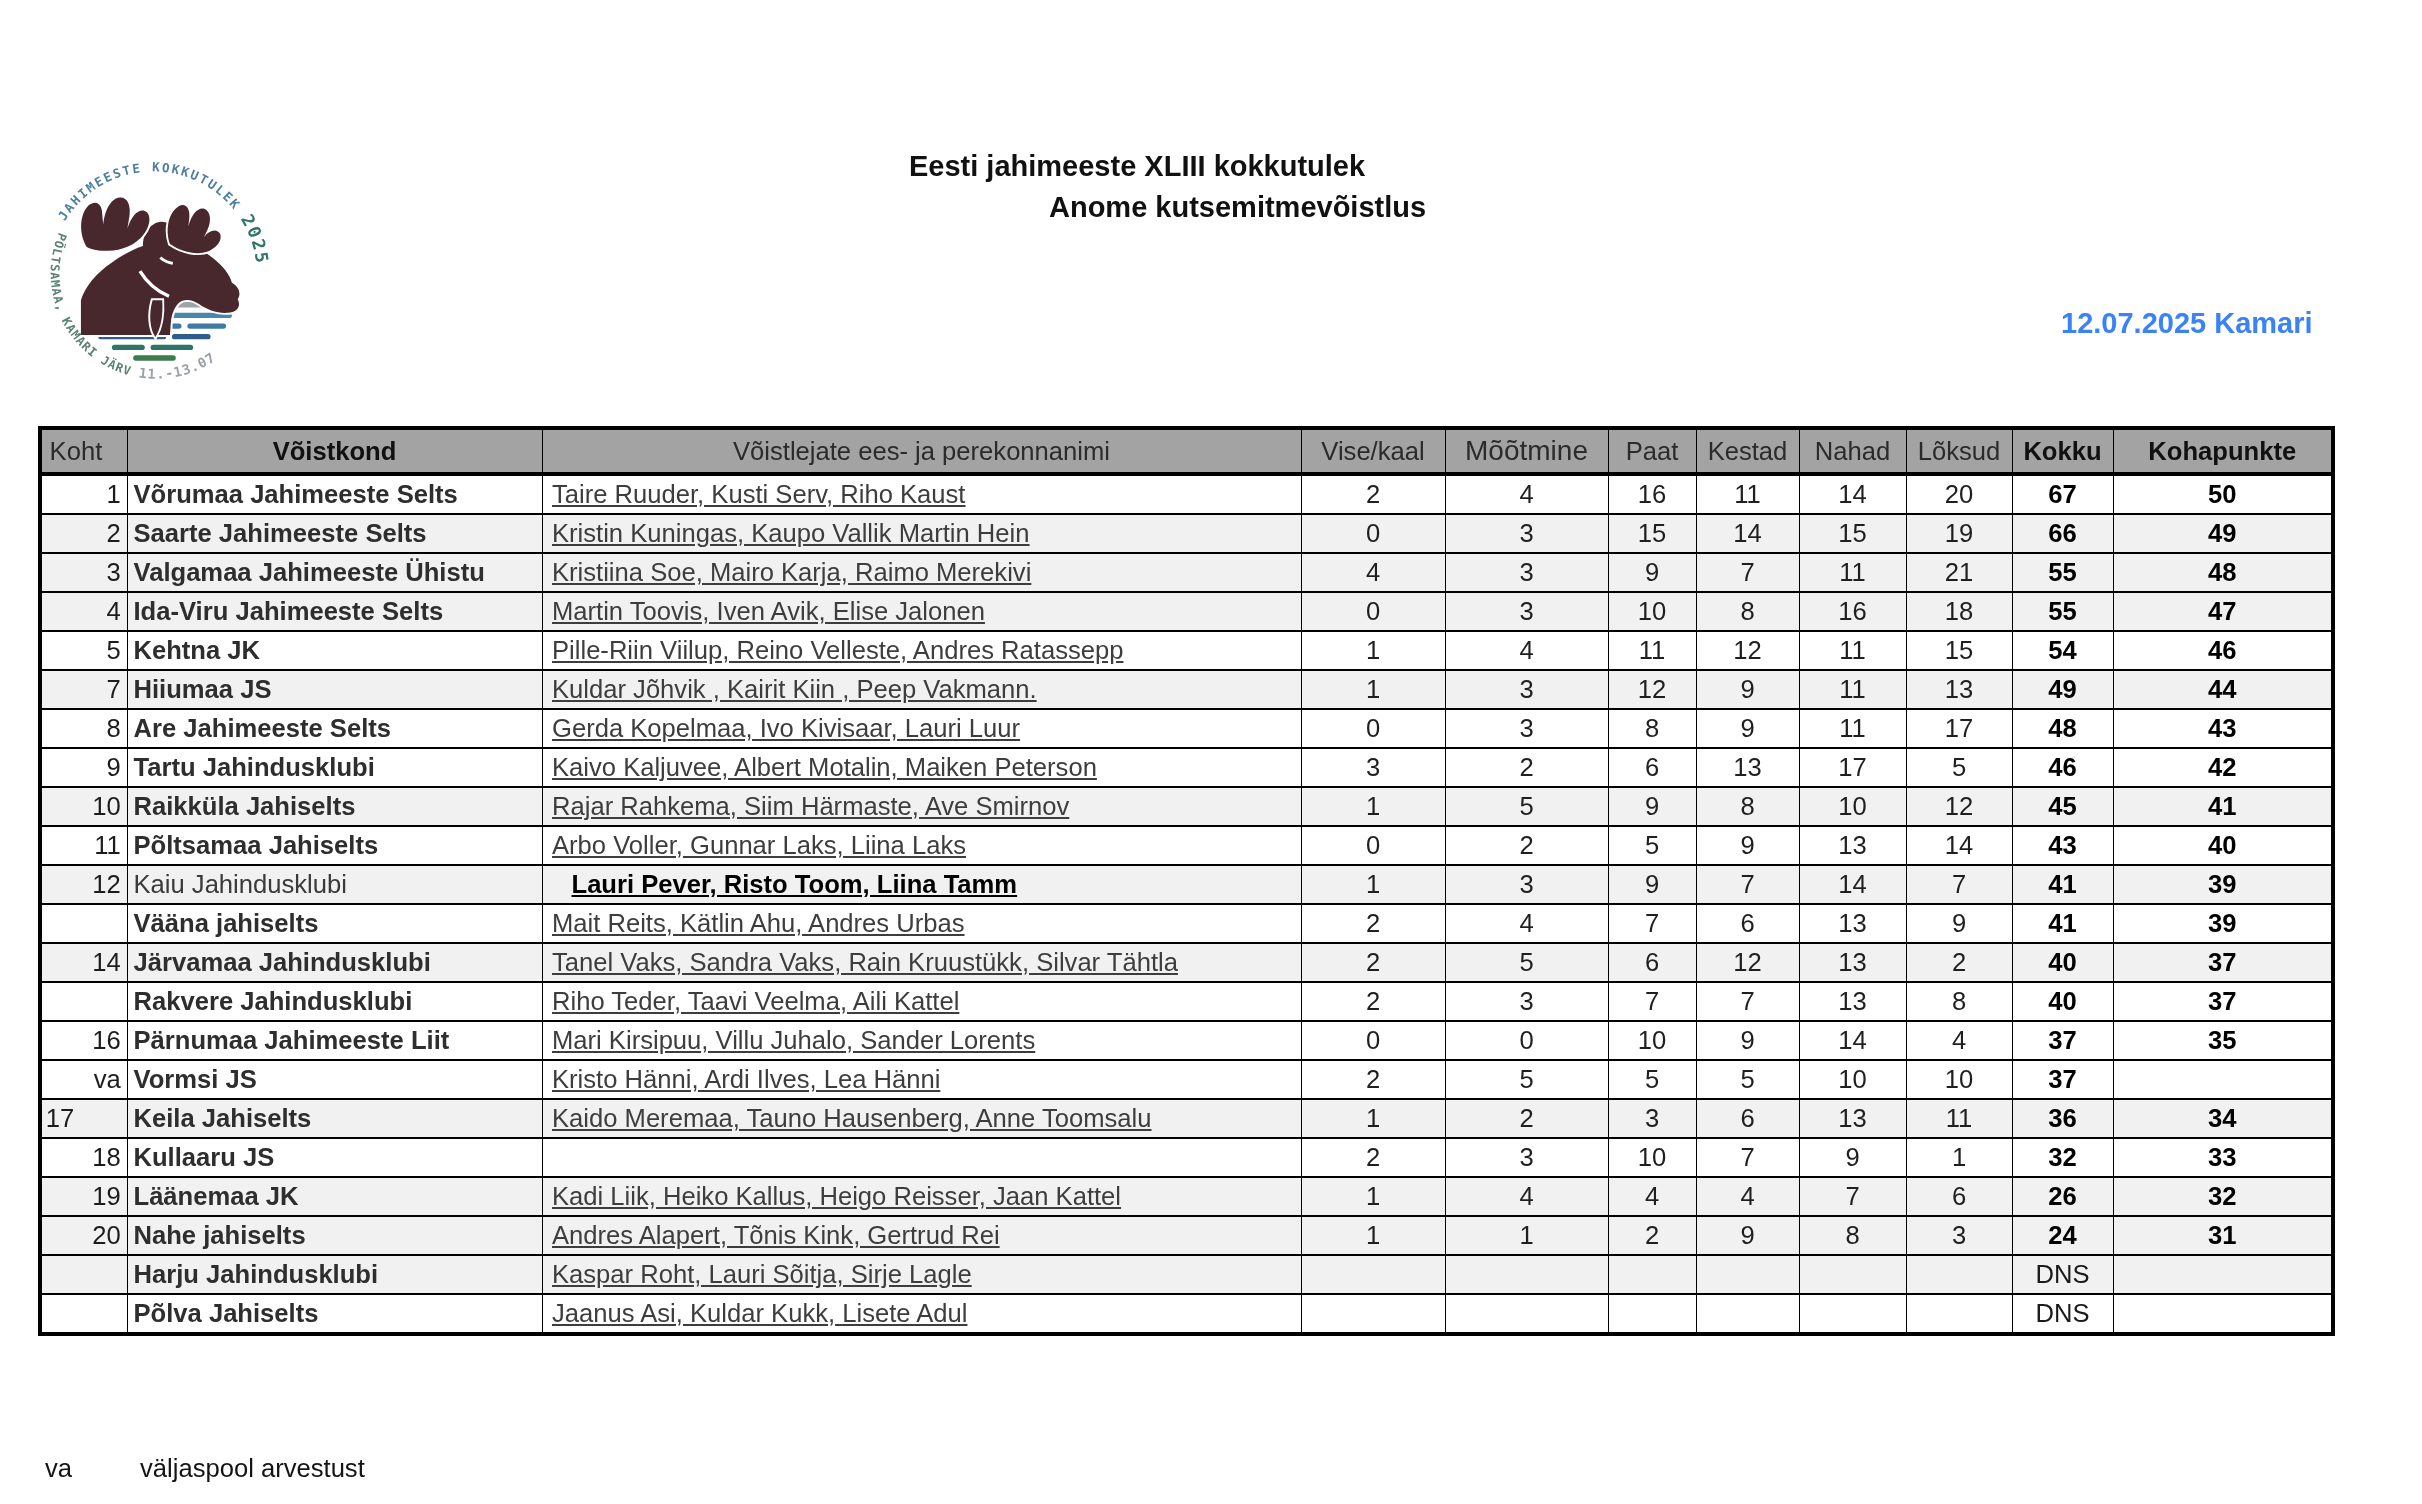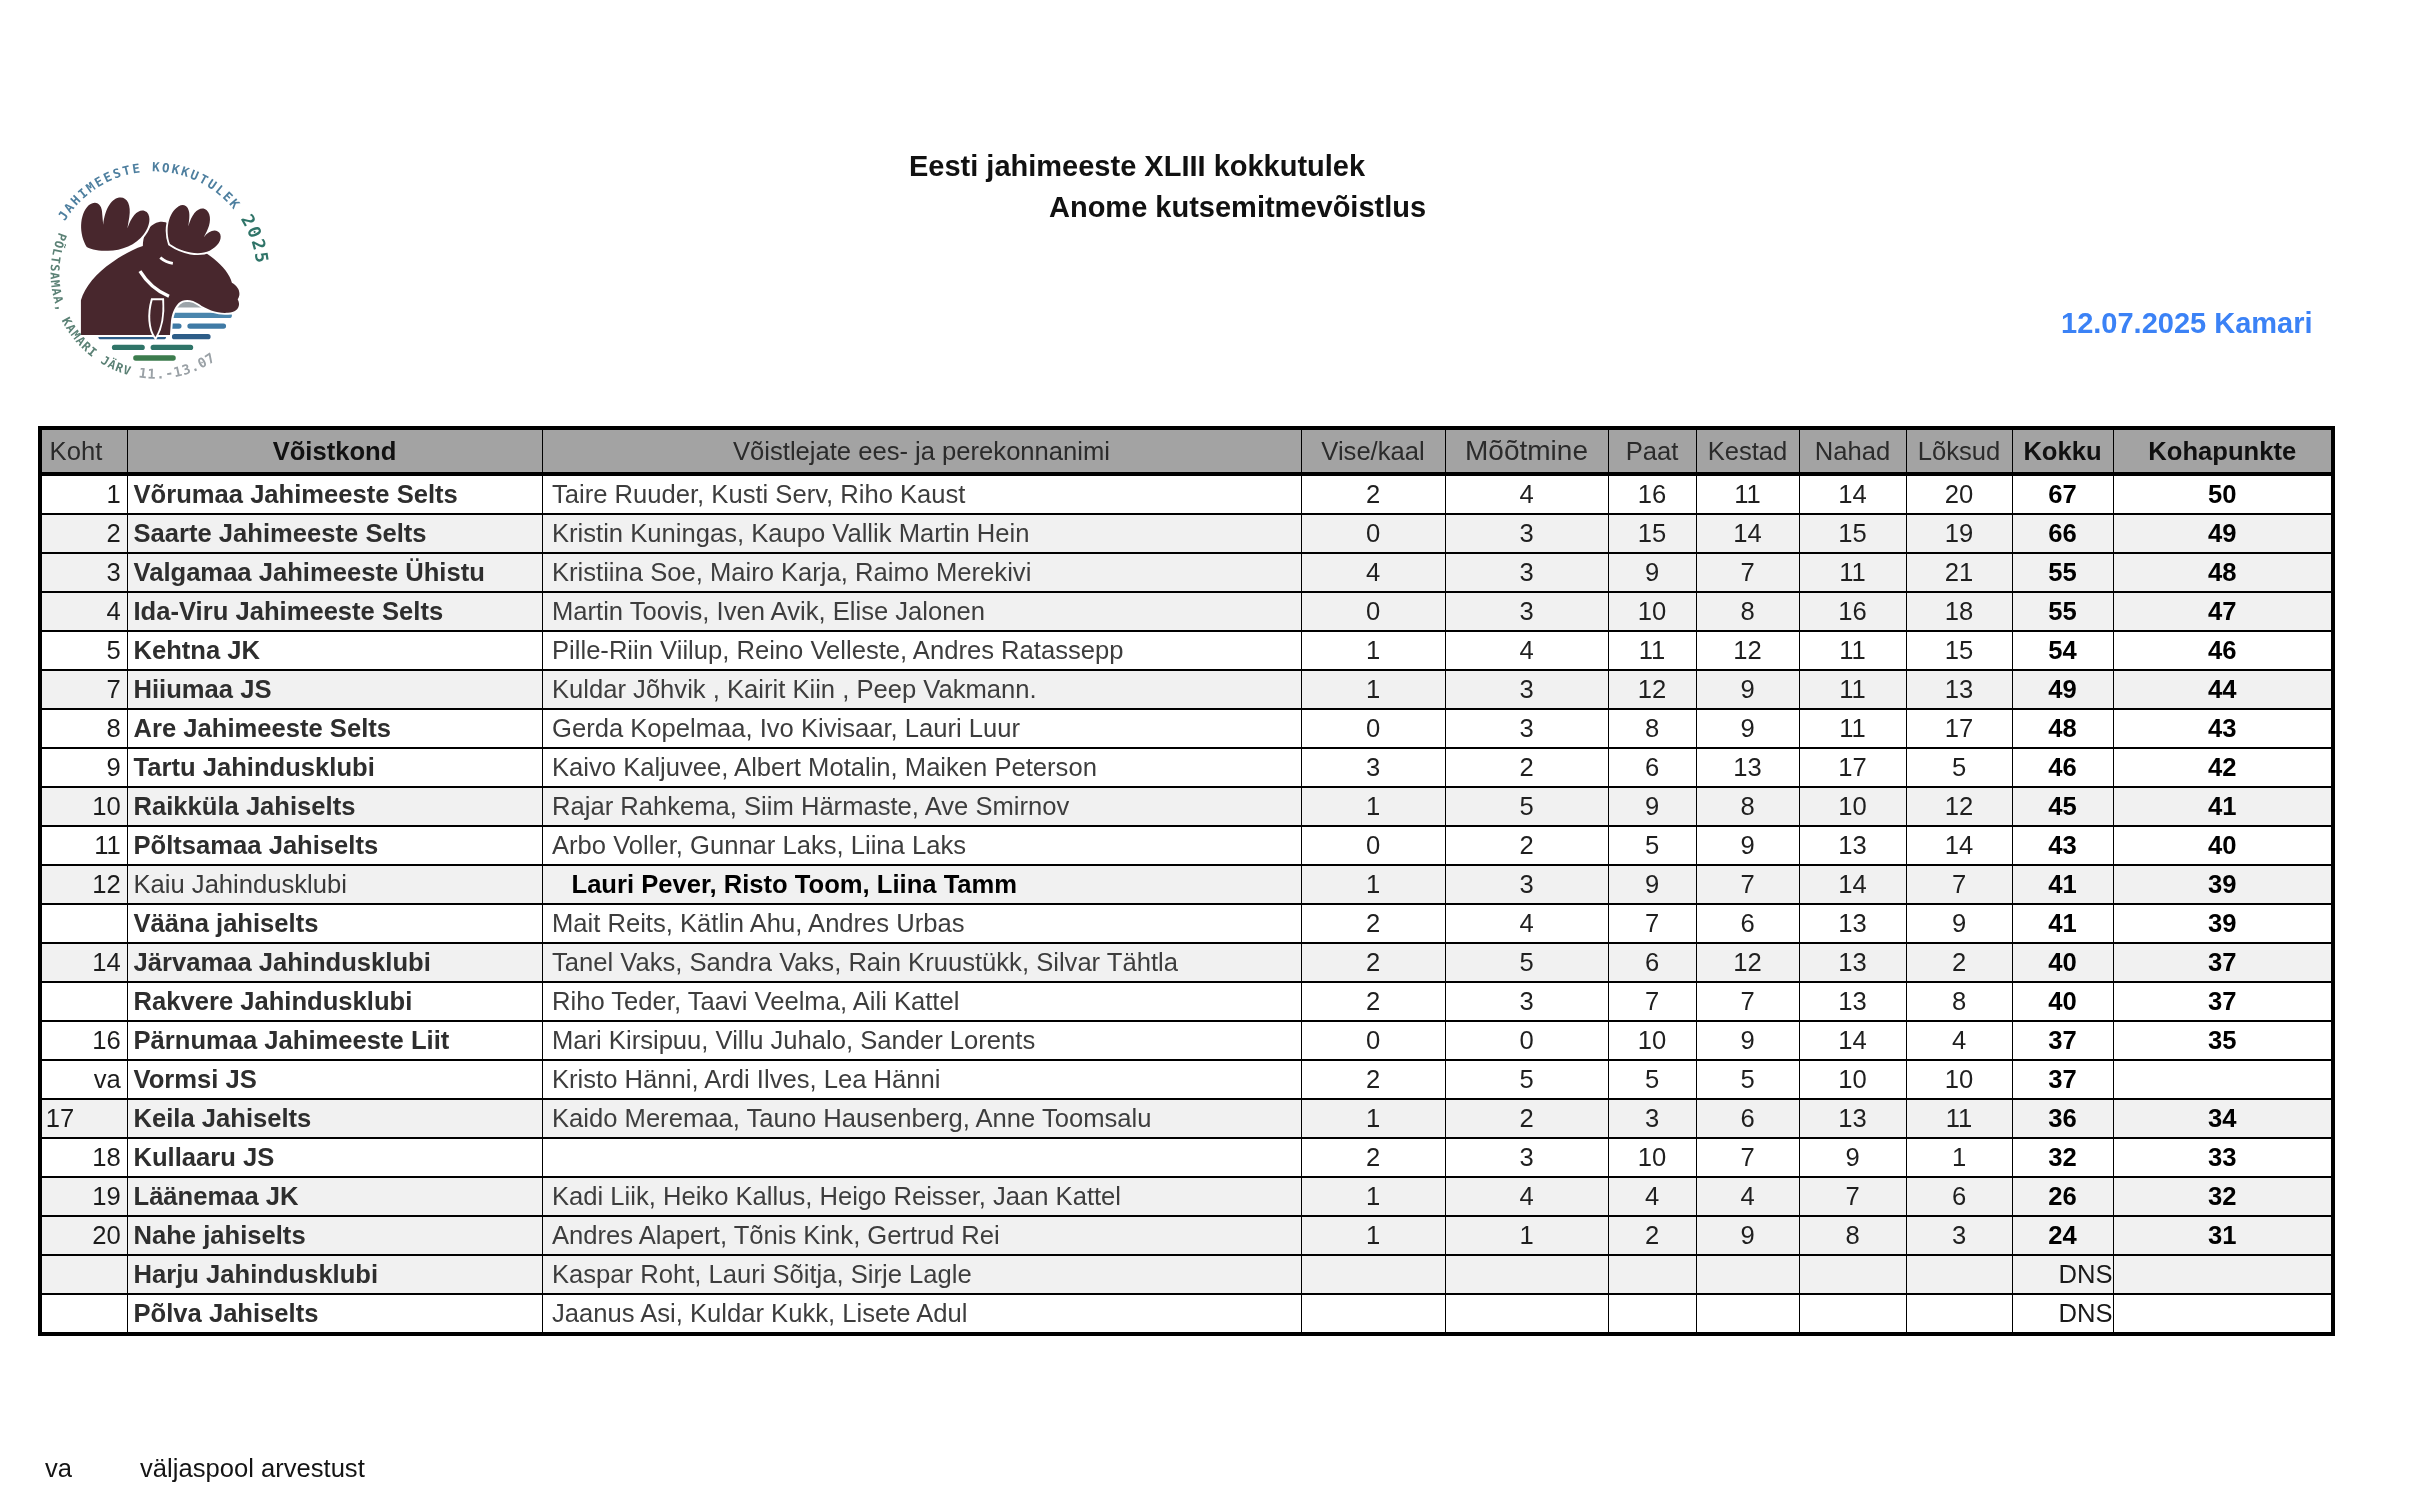--- a/index.html
+++ b/index.html
@@ -44,24 +44,24 @@
     border-bottom-width:4.7px;text-align:center;background:#a3a3a3;
   }
   .results thead th.h-koht{text-align:left;padding-left:7.6px;}
   .results thead th.h-team,
   .results thead th.h-kokku,
   .results thead th.h-kohap{font-weight:700;color:#111;}
   .results thead th.h-moot{font-size:28px;}
   .results tbody td{height:37px;}
   .results td.koht{text-align:right;padding-right:5.7px;color:#1c1c1c;}
   .results td.team{text-align:left;padding-left:6px;font-weight:700;color:#2e2e2e;}
-  .results td.names{text-align:left;padding-left:9.5px;color:#3d3d3d;}
+  .results td.names{text-align:left;padding-left:9.5px;color:#3d3d3d;text-decoration:underline;}
   .results td.num{text-align:center;color:#1f1f1f;}
   .results td.kokku,.results td.kohap{text-align:center;font-weight:700;color:#000;}
-  .results td.kokku.dns{font-weight:400;color:#1a1a1a;text-align:right;}
+  .results td.kokku.dns{font-weight:400;color:#1a1a1a;}
 
   
   .results tbody tr:nth-child(2),
   .results tbody tr:nth-child(3),
   .results tbody tr:nth-child(4),
   .results tbody tr:nth-child(6),
   .results tbody tr:nth-child(9),
   .results tbody tr:nth-child(11),
   .results tbody tr:nth-child(13),
   .results tbody tr:nth-child(17),

